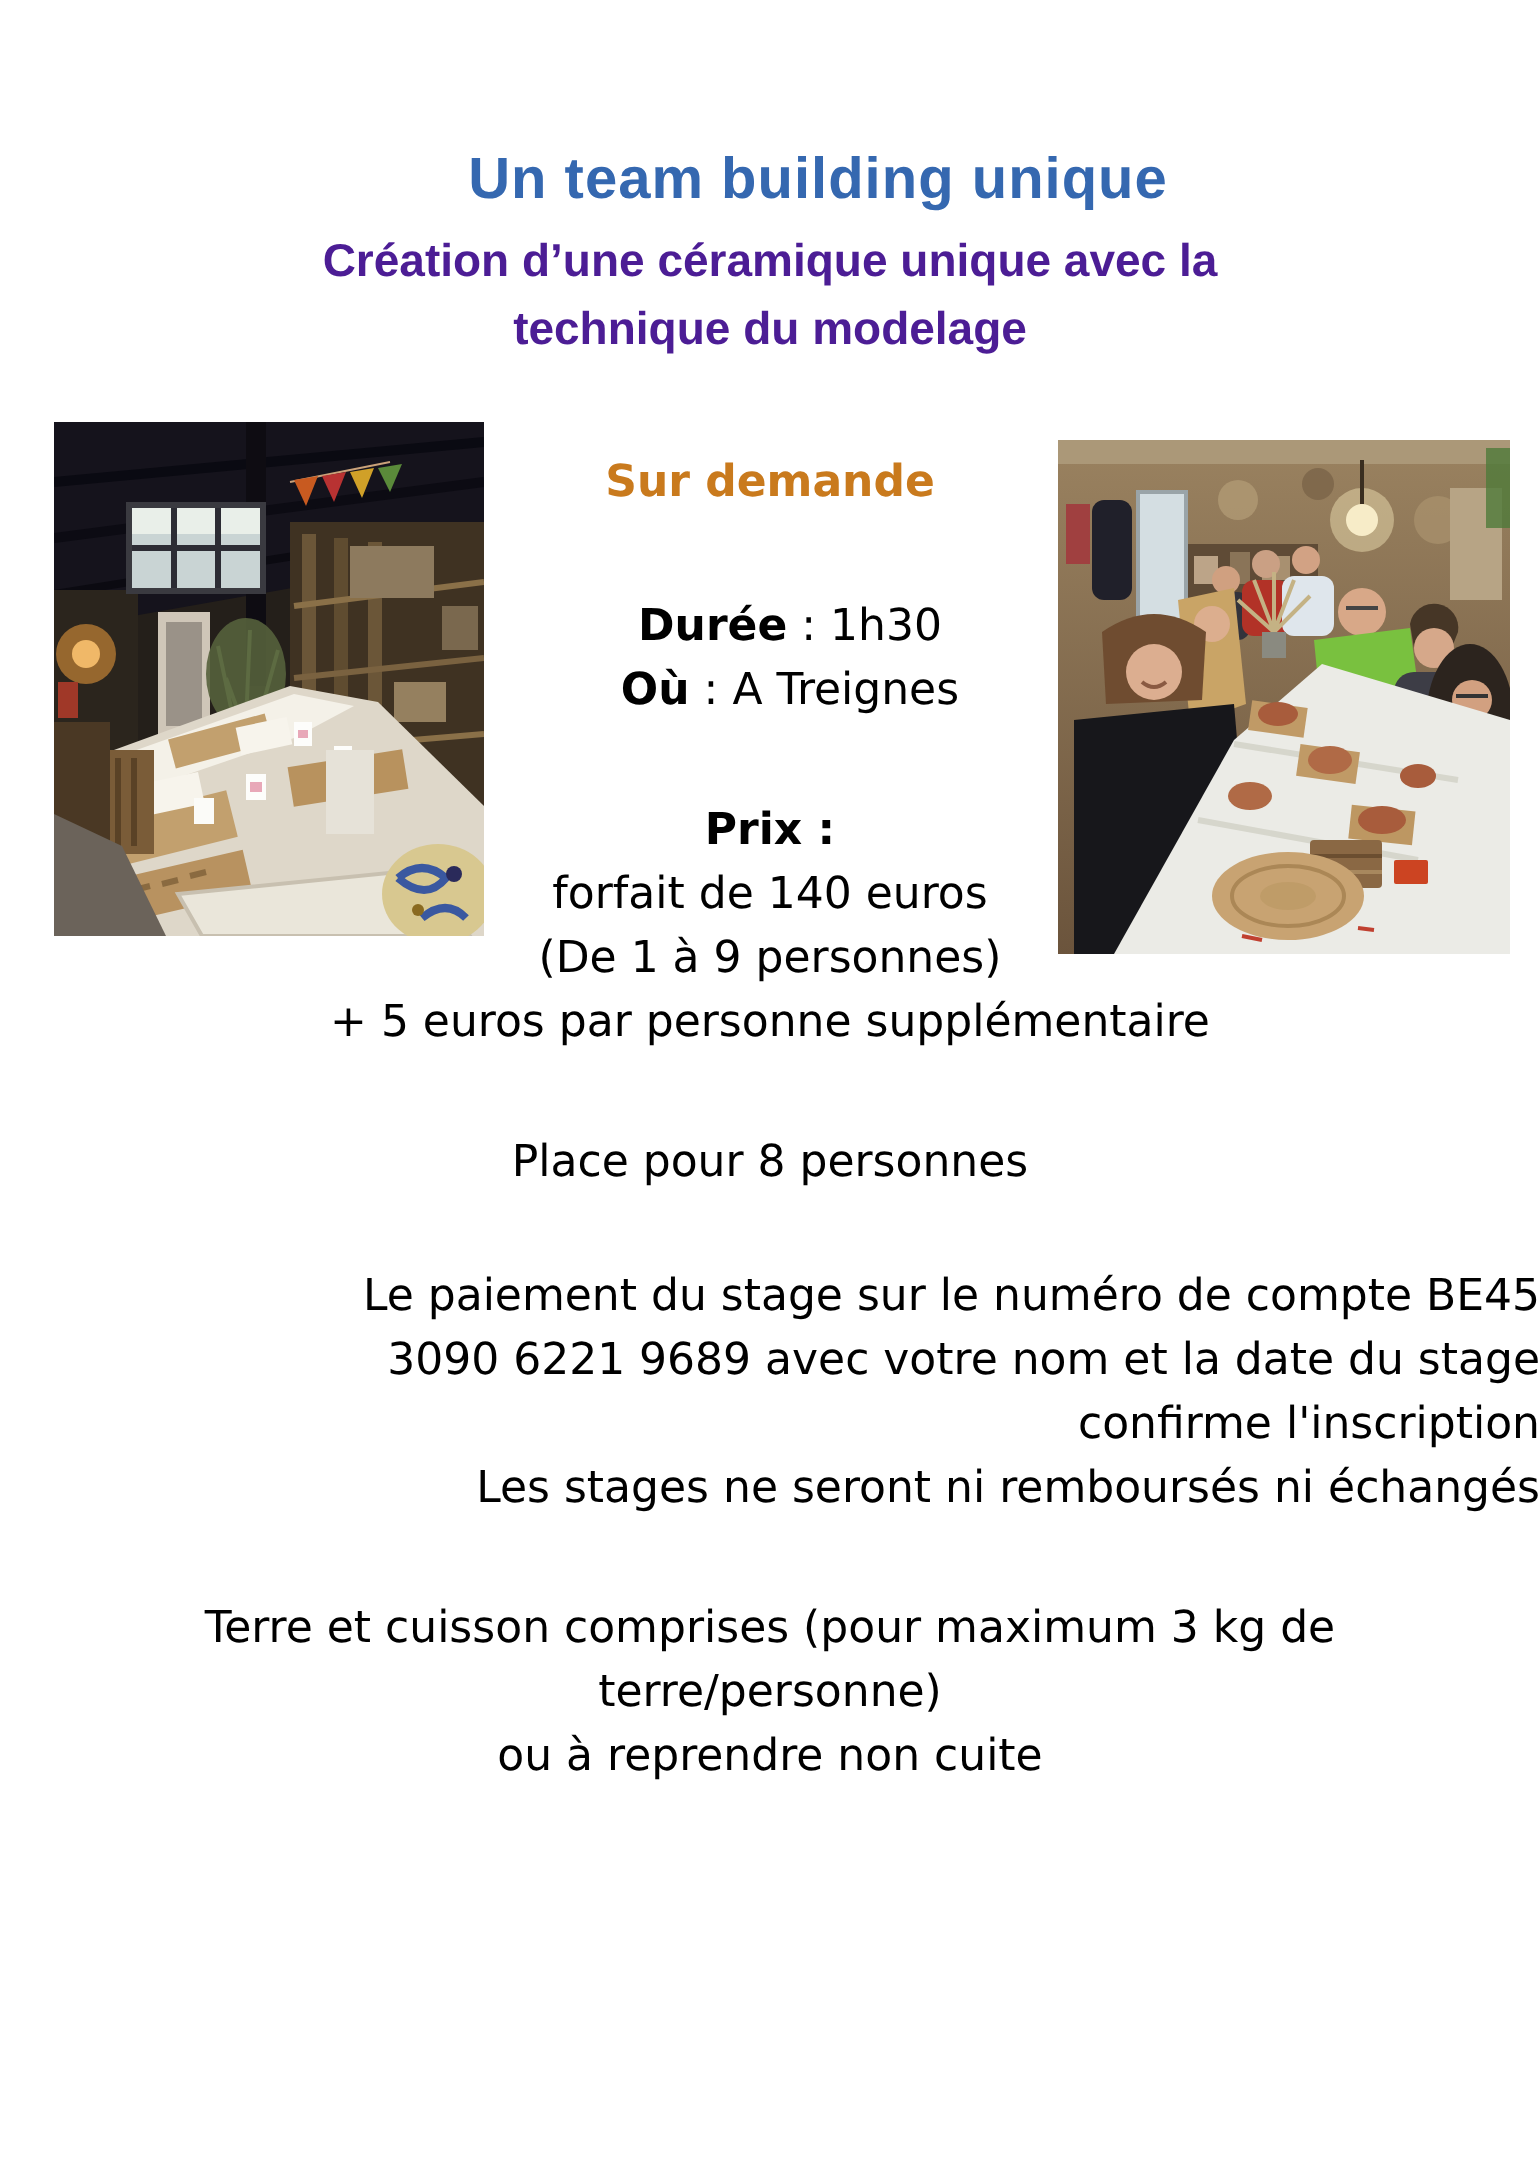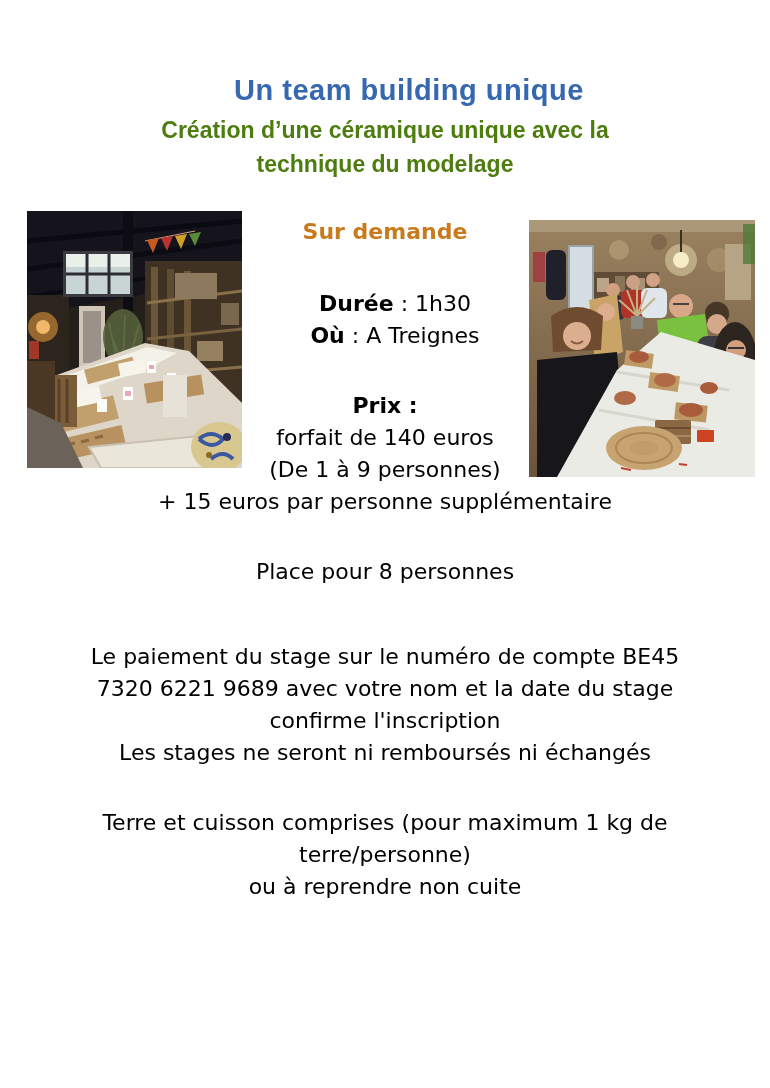--- a/index.html
+++ b/index.html
@@ -26,37 +26,37 @@
     color:var(--title-blue);
     letter-spacing:0.5px;
     margin-left:48px;
   }
   .subtitle{
     position:absolute;top:113px;left:0;right:0;
     text-align:center;
     font-family:"Liberation Sans",sans-serif;
     font-size:23px;font-weight:bold;
     line-height:34px;
-    color:#4d7c0f;
+    color:#4c1d95;
   }
   figure.photo{position:absolute;overflow:hidden;}
   figure.photo svg{display:block;width:100%;height:100%;}
   .photo-left{left:27px;top:211px;width:215px;height:257px;}
   .photo-right{left:529px;top:220px;width:226px;height:257px;}
   .details{
-    position:absolute;top:216px;left:0;right:0;
+    position:absolute;top:226px;left:0;right:0;
     text-align:center;
     font-size:22px;line-height:32px;
   }
   .details .line{white-space:pre-wrap;}
   .b{font-weight:bold;}
   .accent{color:var(--accent-orange);font-weight:bold;}
   .sp33{margin-top:38px;}
   .sp40{margin-top:40px;margin-left:20px;}
-  .sp35{margin-top:53px;}
+  .sp35{margin-top:35px;text-align:right;}
 </style>
 </head>
 <body>
 
 <div class="page">
 
   <h1 class="title">Un team building unique</h1>
 
   <div class="subtitle">
     <div>Création d’une céramique unique avec la</div>
@@ -239,32 +239,32 @@
 
     <div class="sp40">
       <div class="line"><span class="b">Durée</span><span> : 1h30</span></div>
       <div class="line"><span class="b">Où</span><span> : A Treignes</span></div>
     </div>
 
     <div class="sp33">
       <div class="line b">Prix :</div>
       <div class="line">forfait de 140 euros</div>
       <div class="line">(De 1 à 9 personnes)</div>
-      <div class="line">+ 15 euros par personne supplémentaire</div>
+      <div class="line">+ 5 euros par personne supplémentaire</div>
     </div>
 
     <div class="line sp33">Place pour 8 personnes</div>
 
     <div class="sp35">
       <div class="line">Le paiement du stage sur le numéro de compte BE45</div>
-      <div class="line">7320 6221 9689 avec votre nom et la date du stage</div>
+      <div class="line">3090 6221 9689 avec votre nom et la date du stage</div>
       <div class="line">confirme l'inscription</div>
       <div class="line">Les stages ne seront ni remboursés ni échangés</div>
     </div>
 
     <div class="sp33">
-      <div class="line">Terre et cuisson comprises (pour maximum 1 kg de</div>
+      <div class="line">Terre et cuisson comprises (pour maximum 3 kg de</div>
       <div class="line">terre/personne)</div>
       <div class="line">ou à reprendre non cuite</div>
     </div>
 
   </div>
 </div>
 
 </body></html>

